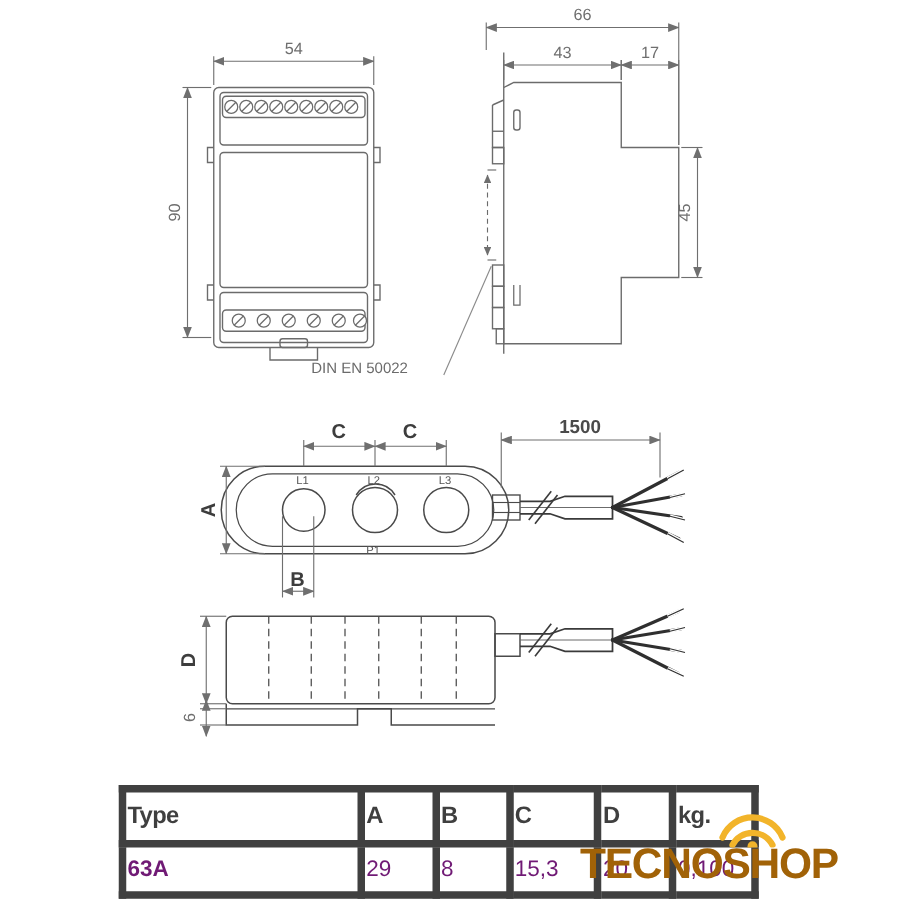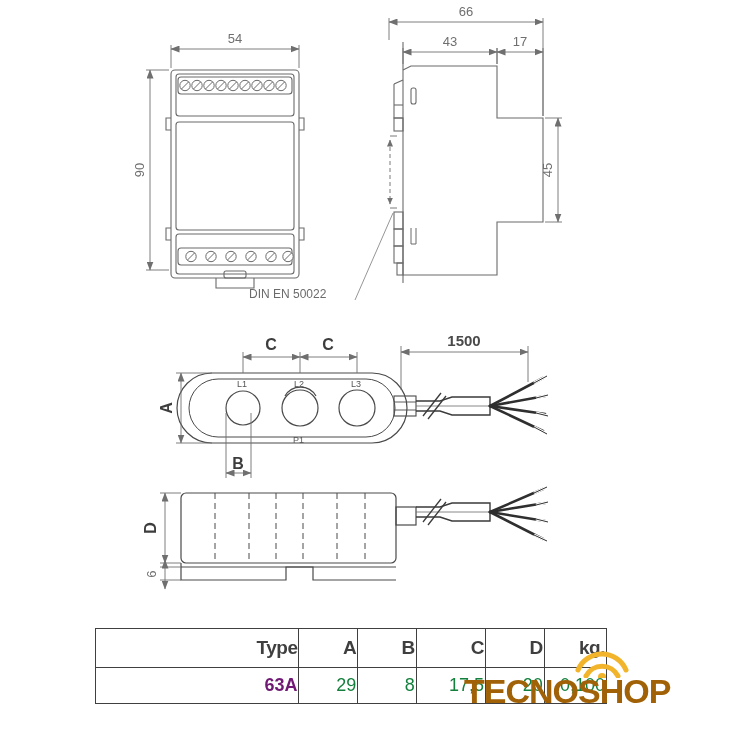--- a/index.html
+++ b/index.html
@@ -9,25 +9,25 @@
   #sheet{position:absolute;inset:0;width:731px;height:731px;}
   svg{display:block;}
   .dimtxt{font-family:"Liberation Sans",sans-serif;font-size:13px;fill:#6f6f6f;}
   .dimtxt.big{font-size:15px;font-weight:bold;fill:#4a4a4a;}
   .labtxt{font-family:"Liberation Sans",sans-serif;font-size:9px;fill:#555;}
   .notetxt{font-family:"Liberation Sans",sans-serif;font-size:12px;fill:#6b6b6b;}
   .ltr{font-family:"Liberation Sans",sans-serif;font-size:16px;font-weight:bold;fill:#3d3d3d;}
   
   #spec-table{position:absolute;left:95px;top:628px;width:512px;
       border-collapse:collapse;}
-  #spec-table td{border:1px solid #404040;text-align:right;
+  #spec-table td{border:6px solid #404040;text-align:left;
       font-family:"Liberation Sans",sans-serif;}
   #spec-table .hd{font-weight:bold;font-size:19px;color:#3f3f3f;height:36px;
       letter-spacing:-0.5px;}
-  #spec-table .vl{font-size:18px;color:#15803d;height:33px;}
+  #spec-table .vl{font-size:18px;color:#701a75;height:33px;}
   #spec-table .vl.type{font-weight:bold;color:#701a75;}
   .c-type{width:210px;} .c-a{width:58px;} .c-b{width:58px;}
   .c-c{width:68px;} .c-d{width:58px;} .c-k{width:60px;}
   
   #watermark{position:absolute;left:464px;top:648px;width:260px;height:60px;
       pointer-events:none;}
   #wm-text{position:absolute;left:0;top:24px;font-family:"Liberation Sans",sans-serif;
       font-size:34px;font-weight:bold;color:#a16207;letter-spacing:-1px;}
 </style>
 </head>
@@ -315,21 +315,21 @@
     <td class="hd c-a">A</td>
     <td class="hd c-b">B</td>
     <td class="hd c-c">C</td>
     <td class="hd c-d">D</td>
     <td class="hd c-k">kg.</td>
   </tr>
   <tr>
     <td class="vl type">63A</td>
     <td class="vl">29</td>
     <td class="vl">8</td>
-    <td class="vl">17,5</td>
+    <td class="vl">15,3</td>
     <td class="vl">20</td>
     <td class="vl">0,100</td>
   </tr>
 </tbody>
     </table>
 
 <div id="watermark">
   <svg width="80" height="34" viewBox="0 0 80 34" style="position:absolute;left:104px;top:-4px;">
     <g fill="none" stroke="#f2b42a" stroke-width="5" stroke-linecap="round">
       <path d="M10,26 A26,26 0 0 1 58,26"></path>

